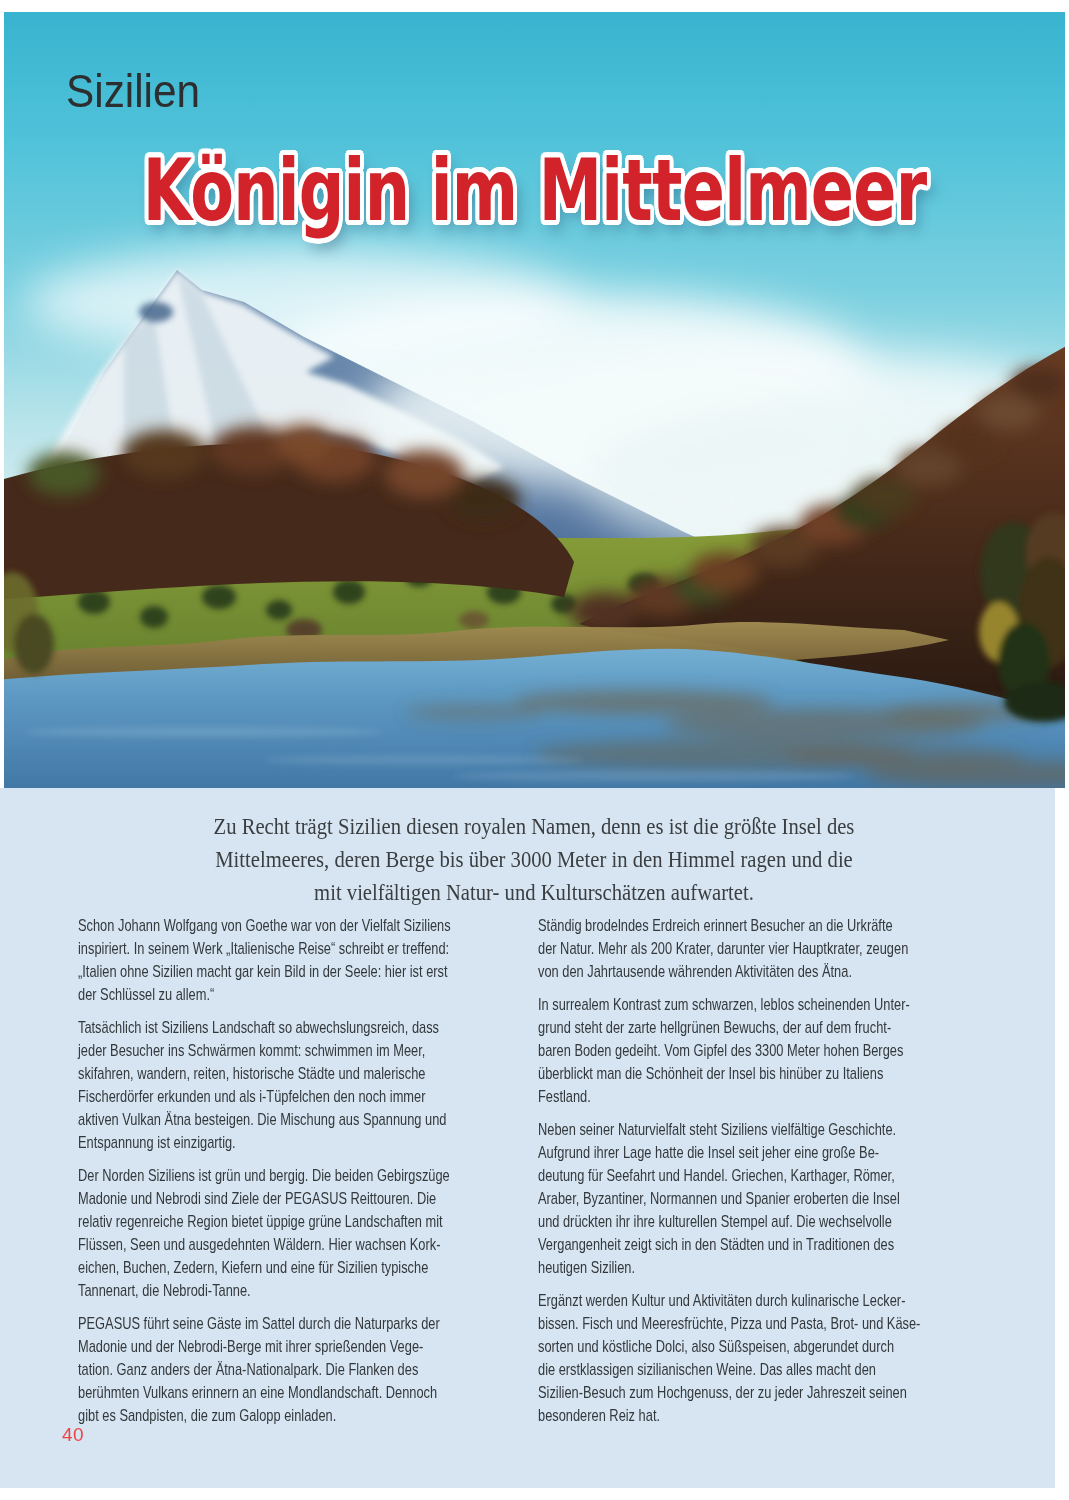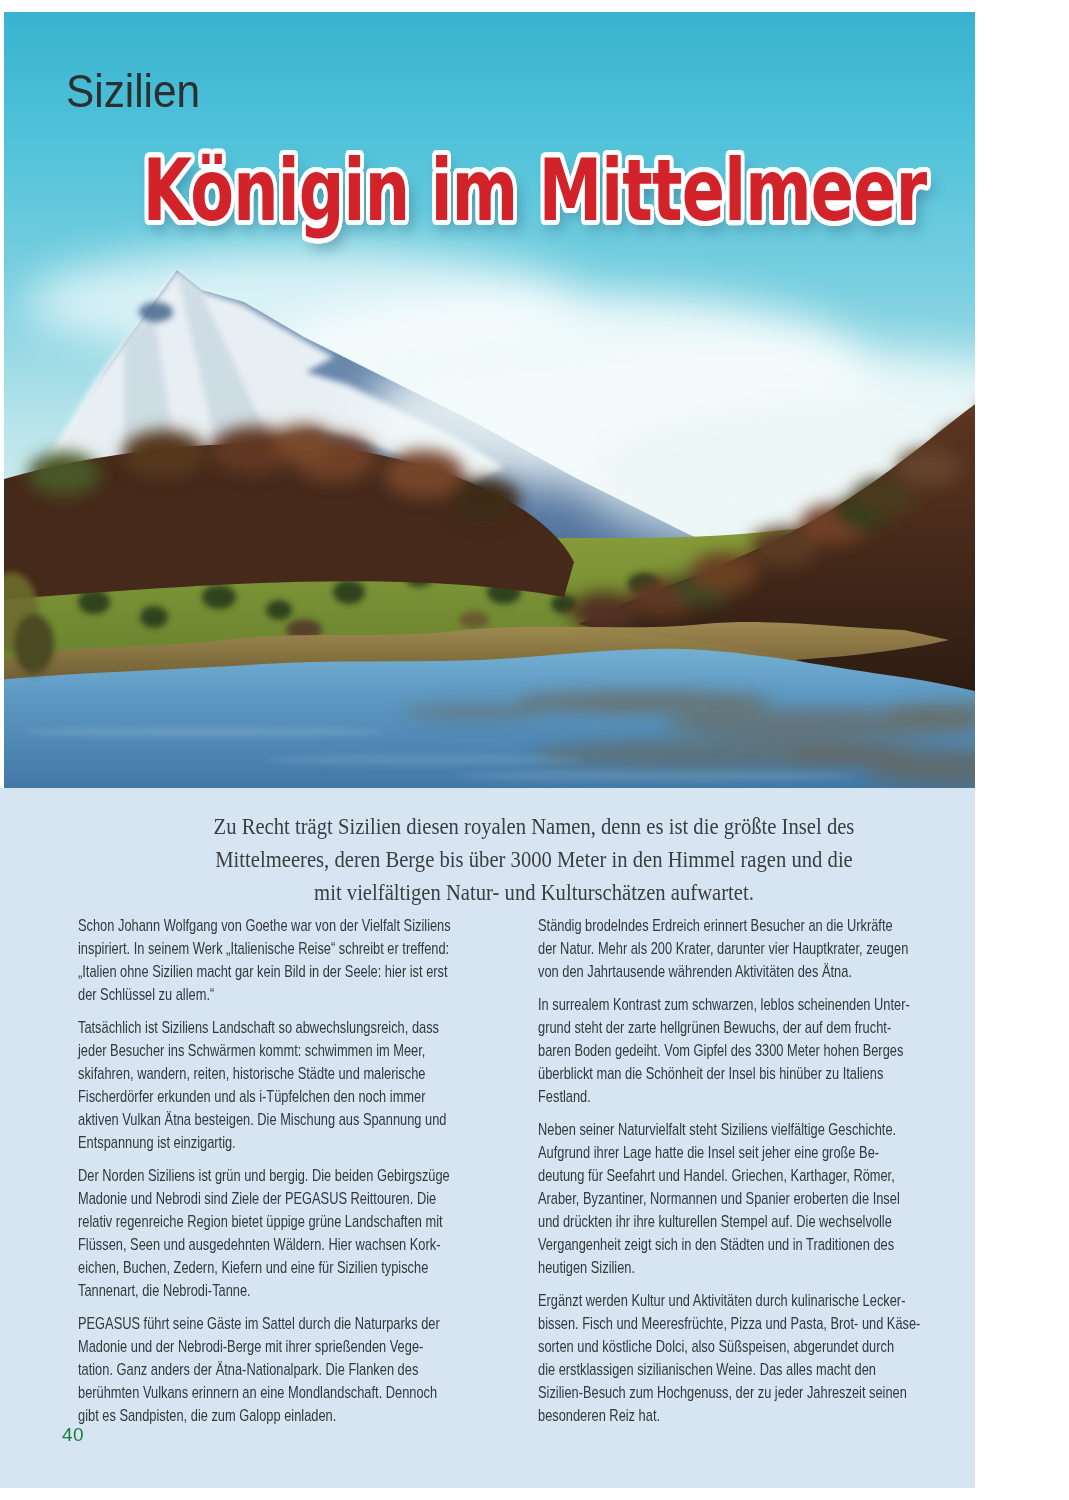--- a/index.html
+++ b/index.html
@@ -1,17 +1,17 @@
 <!DOCTYPE html>
 <html><head>
 <meta charset="utf-8">
 <style>
   html,body { margin:0; padding:0; background:#ffffff; }
   .page {
-    position:relative; width:975px; height:1500px; background:#ffffff;
+    position:relative; width:1069px; height:1500px; background:#ffffff;
     overflow:hidden; font-family:"Liberation Sans", sans-serif;
   }
   .photo {
     position:absolute; left:4px; top:12px; width:1061px; height:776px; overflow:hidden;
   }
   .photo svg { display:block; width:100%; height:100%; }
   .band {
     position:absolute; left:0; top:788px; width:1055px; height:700px;
     background:#d6e5f1;
   }
@@ -45,21 +45,21 @@
     transform:scaleX(.755); transform-origin:left top;
   }
   .col-left  { left:78px; }
   .col-right { left:538px; }
   .col p {
     margin:0 0 10px 0; font-size:17px; line-height:23px;
     color:#33383c; white-space:pre-line;
   }
   .pagenum {
     position:absolute; left:62px; top:1424px;
-    font-size:19px; color:#15803d; letter-spacing:.5px;
+    font-size:19px; color:#ef4444; letter-spacing:.5px;
   }
 </style>
 </head>
 <body>
 
 <div class="page">
 
   <div class="photo">
     <svg viewBox="0 0 1061 776" preserveAspectRatio="none">
       <defs>

